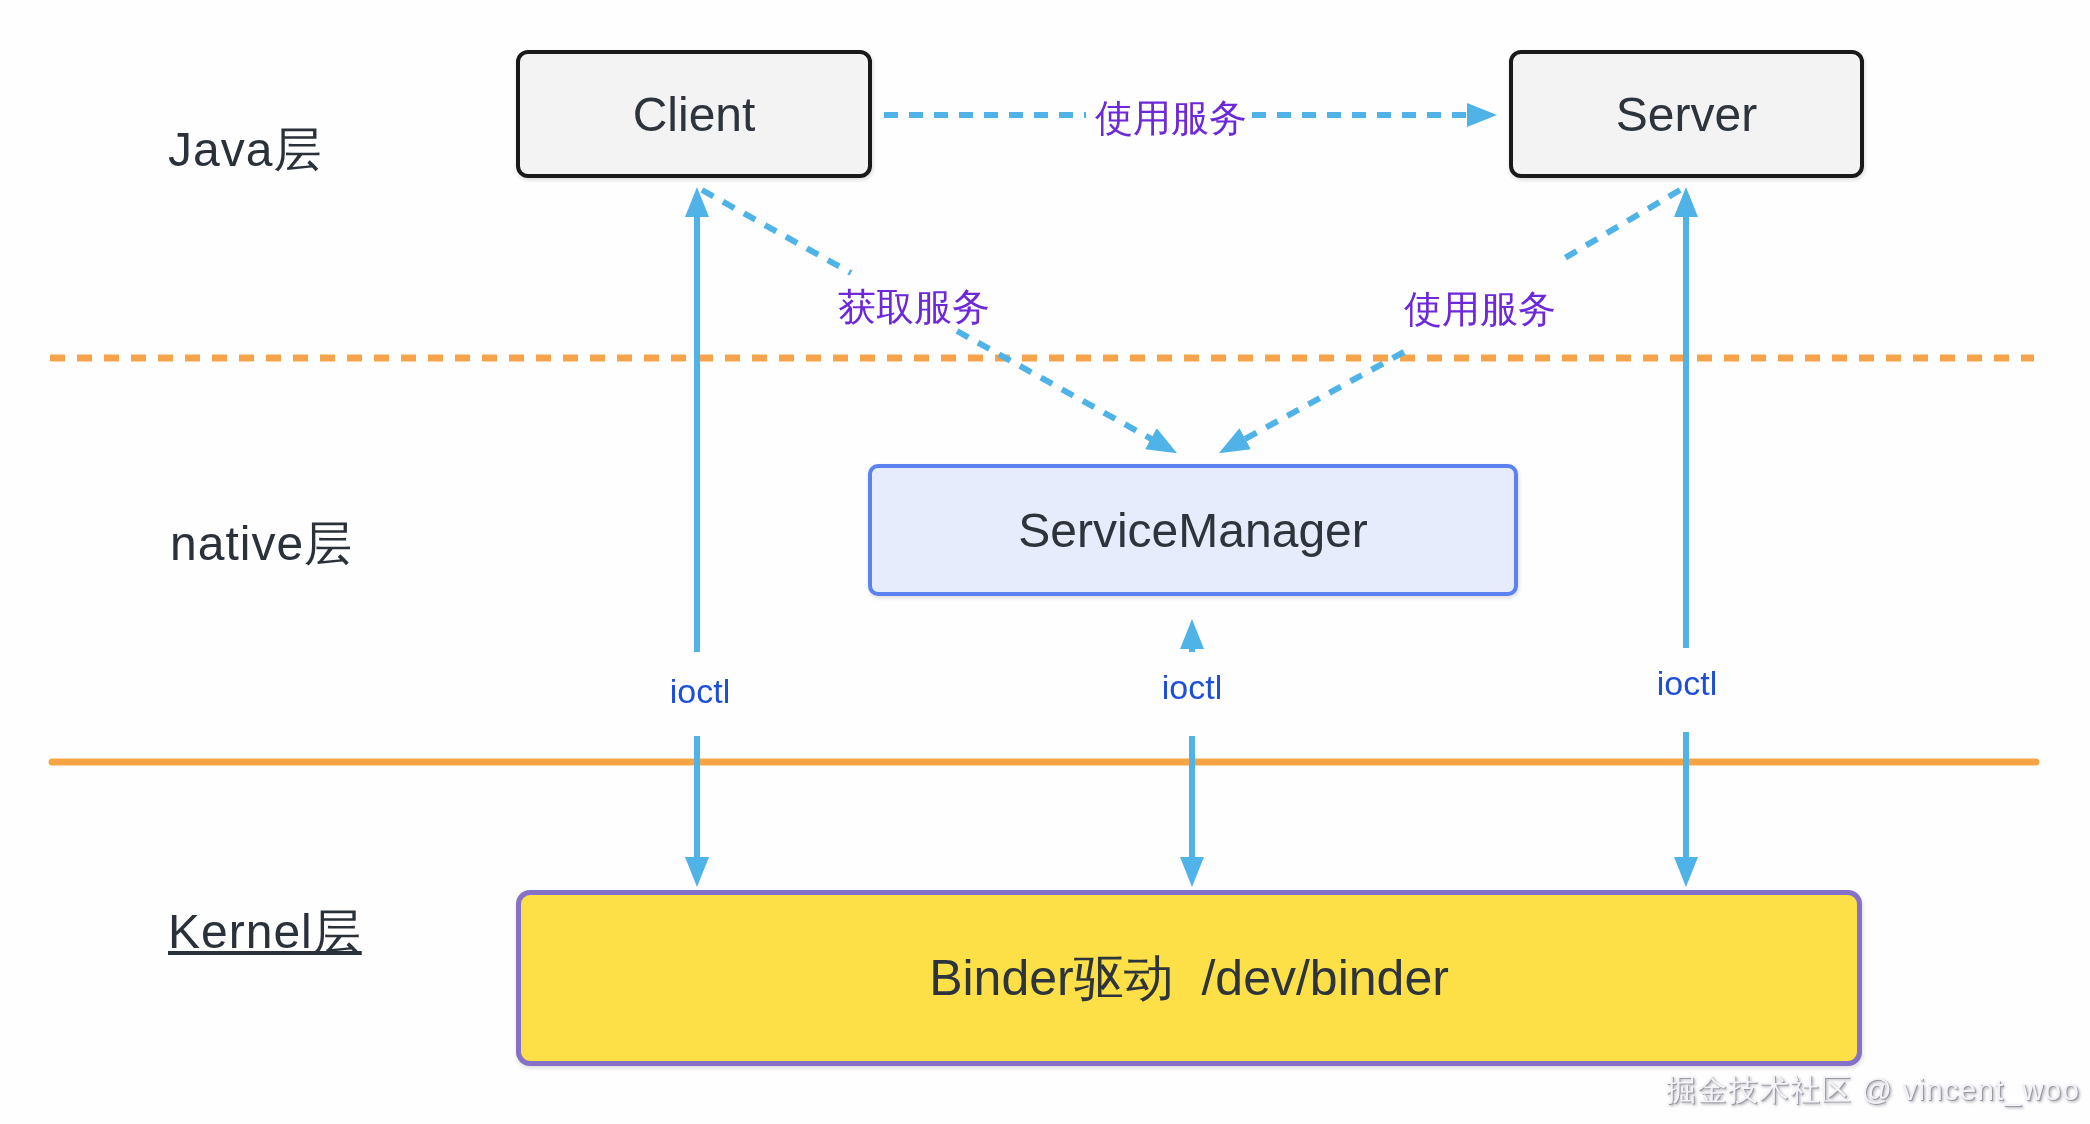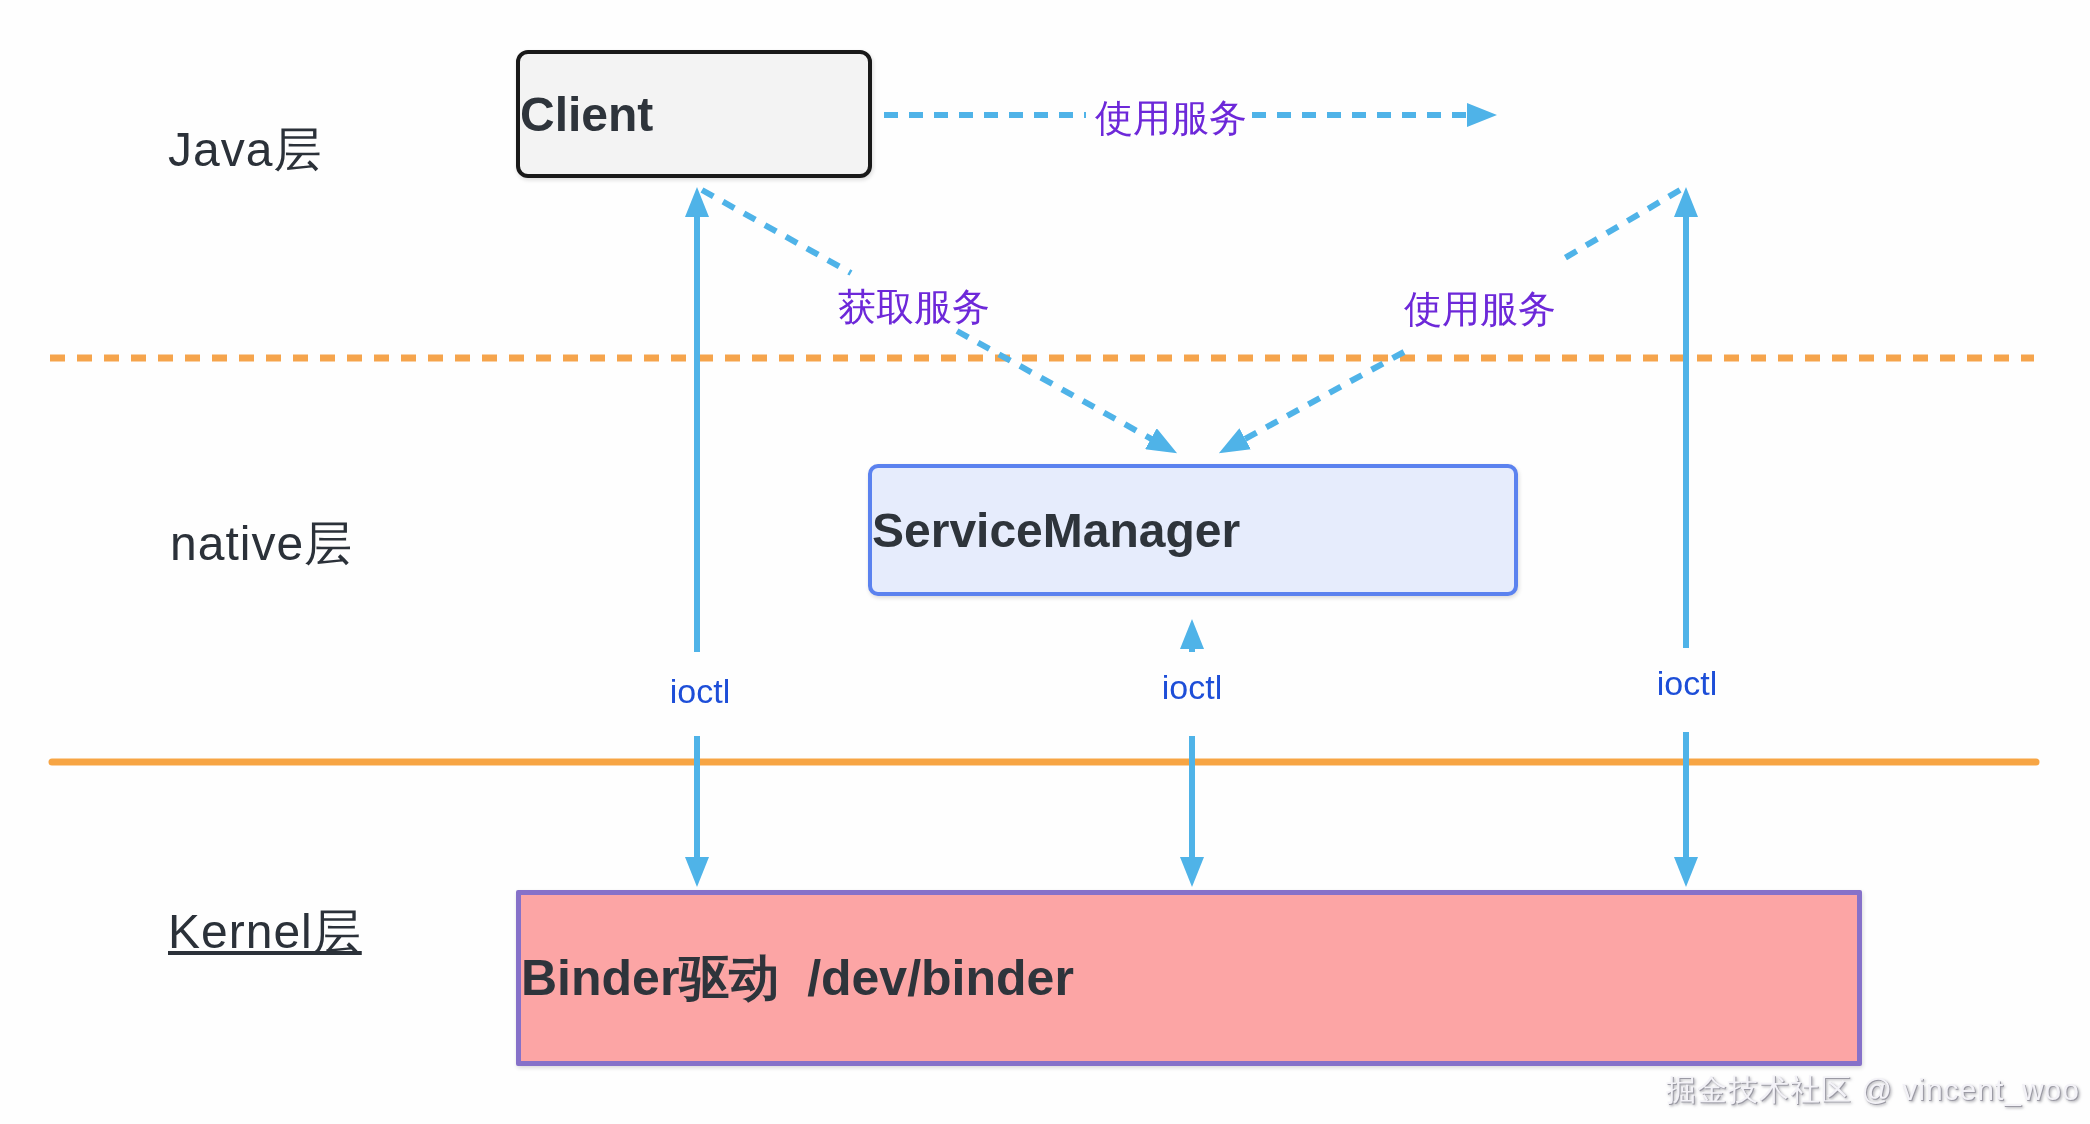--- a/index.html
+++ b/index.html
@@ -3,30 +3,29 @@
 <meta charset="utf-8">
 <style>
   html,body{margin:0;padding:0;background:#ffffff;}
   #canvas{
     position:relative;width:2090px;height:1124px;background:#fefefe;overflow:hidden;
     font-family:"Liberation Sans","DejaVu Sans",sans-serif;color:#2e343b;
   }
   #wires{position:absolute;left:0;top:0;width:2090px;height:1124px;}
   .layer-label{position:absolute;font-size:48px;color:#2b3139;letter-spacing:1px;}
   .node{
-    position:absolute;display:flex;align-items:center;justify-content:flex-start;
+    position:absolute;display:flex;align-items:center;justify-content:center;
     box-sizing:border-box;border-radius:12px;
     box-shadow:1px 2px 4px rgba(0,0,0,0.14);
-    font-weight:bold;
   }
   .node .node-label{font-size:48px;color:#2e343b;white-space:pre;}
   #client-box{left:516px;top:50px;width:356px;height:128px;background:#f3f3f3;border:4px solid #191919;}
   #server-box{left:1509px;top:50px;width:355px;height:128px;background:#f3f3f3;border:4px solid #191919;}
   #sm-box{left:868px;top:464px;width:650px;height:132px;background:#e6ecfc;border:4px solid #5b82ef;border-radius:10px;}
-  #kernel-box{left:516px;top:890px;width:1346px;height:176px;background:#fca5a5;border:5px solid #8671c9;border-radius:2px;}
+  #kernel-box{left:516px;top:890px;width:1346px;height:176px;background:#fde047;border:5px solid #8671c9;border-radius:14px;}
   #kernel-box .node-label{font-size:50px;}
   .edge-label{position:absolute;font-size:38px;color:#6d28d9;white-space:nowrap;}
   .ioctl-label{position:absolute;font-size:34px;color:#1d4ed8;transform:translateX(-50%);white-space:nowrap;text-align:center;}
   #watermark{
     position:absolute;right:10px;top:1070px;font-size:30px;color:#f3f2f7;
     text-shadow:1px 1px 0 #9b9aa4, 2px 2px 3px rgba(90,90,100,0.55);
     letter-spacing:1px;white-space:nowrap;
   }
 </style>
 </head>
@@ -70,20 +69,23 @@
     <path d="M1404,352 L1232,446" stroke="#4fb3e8" stroke-width="6" fill="none" stroke-dasharray="13 11" marker-end="url(#arrowBlue)"></path>
   </svg>
 
   <div class="layer-label" style="left:168px;top:118px;">Java层</div>
   <div class="layer-label" style="left:170px;top:512px;">native层</div>
   <div class="layer-label" style="left:168px;top:900px;text-decoration:underline;">Kernel层</div>
 
   <div class="node" id="client-box">
     <span class="node-label">Client</span>
   </div>
+  <div class="node" id="server-box">
+    <span class="node-label">Server</span>
+  </div>
   <div class="node" id="sm-box">
     <span class="node-label">ServiceManager</span>
   </div>
   <div class="node" id="kernel-box">
     <span class="node-label">Binder驱动  /dev/binder</span>
   </div>
 
   <div class="edge-label" style="left:1095px;top:93px;">使用服务</div>
   <div class="edge-label" style="left:838px;top:282px;">获取服务</div>
   <div class="edge-label" style="left:1404px;top:284px;">使用服务</div>

